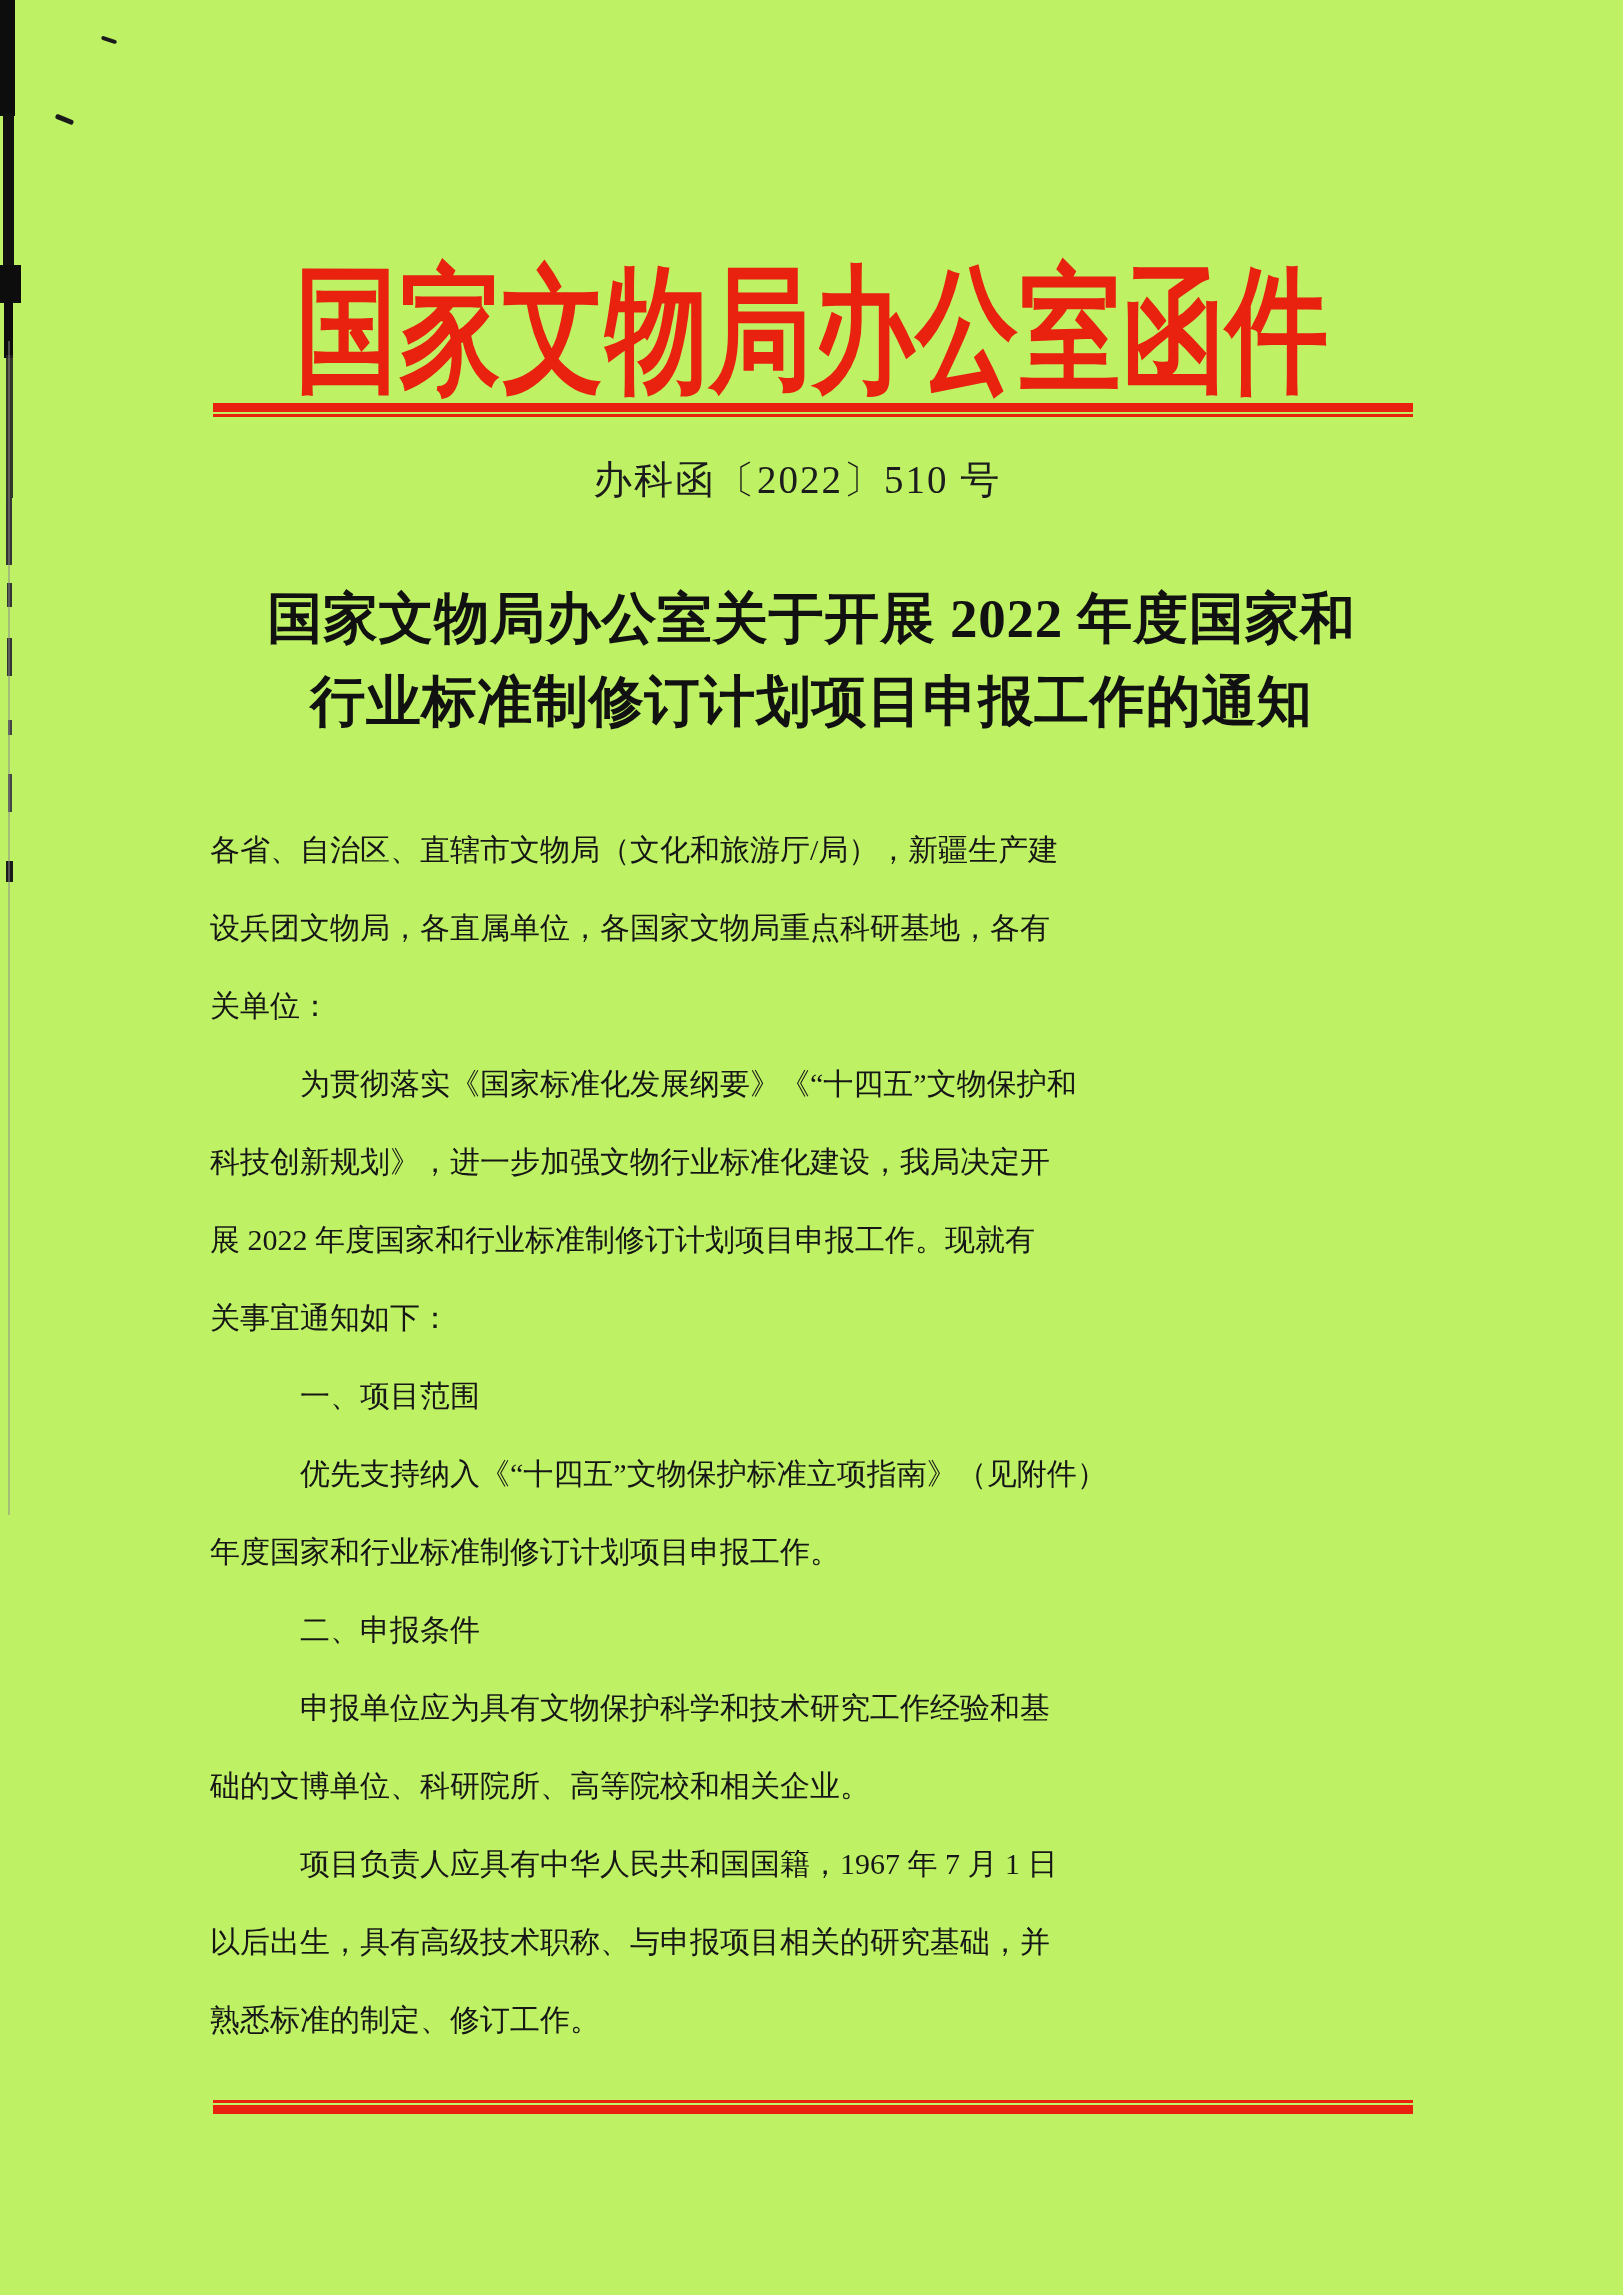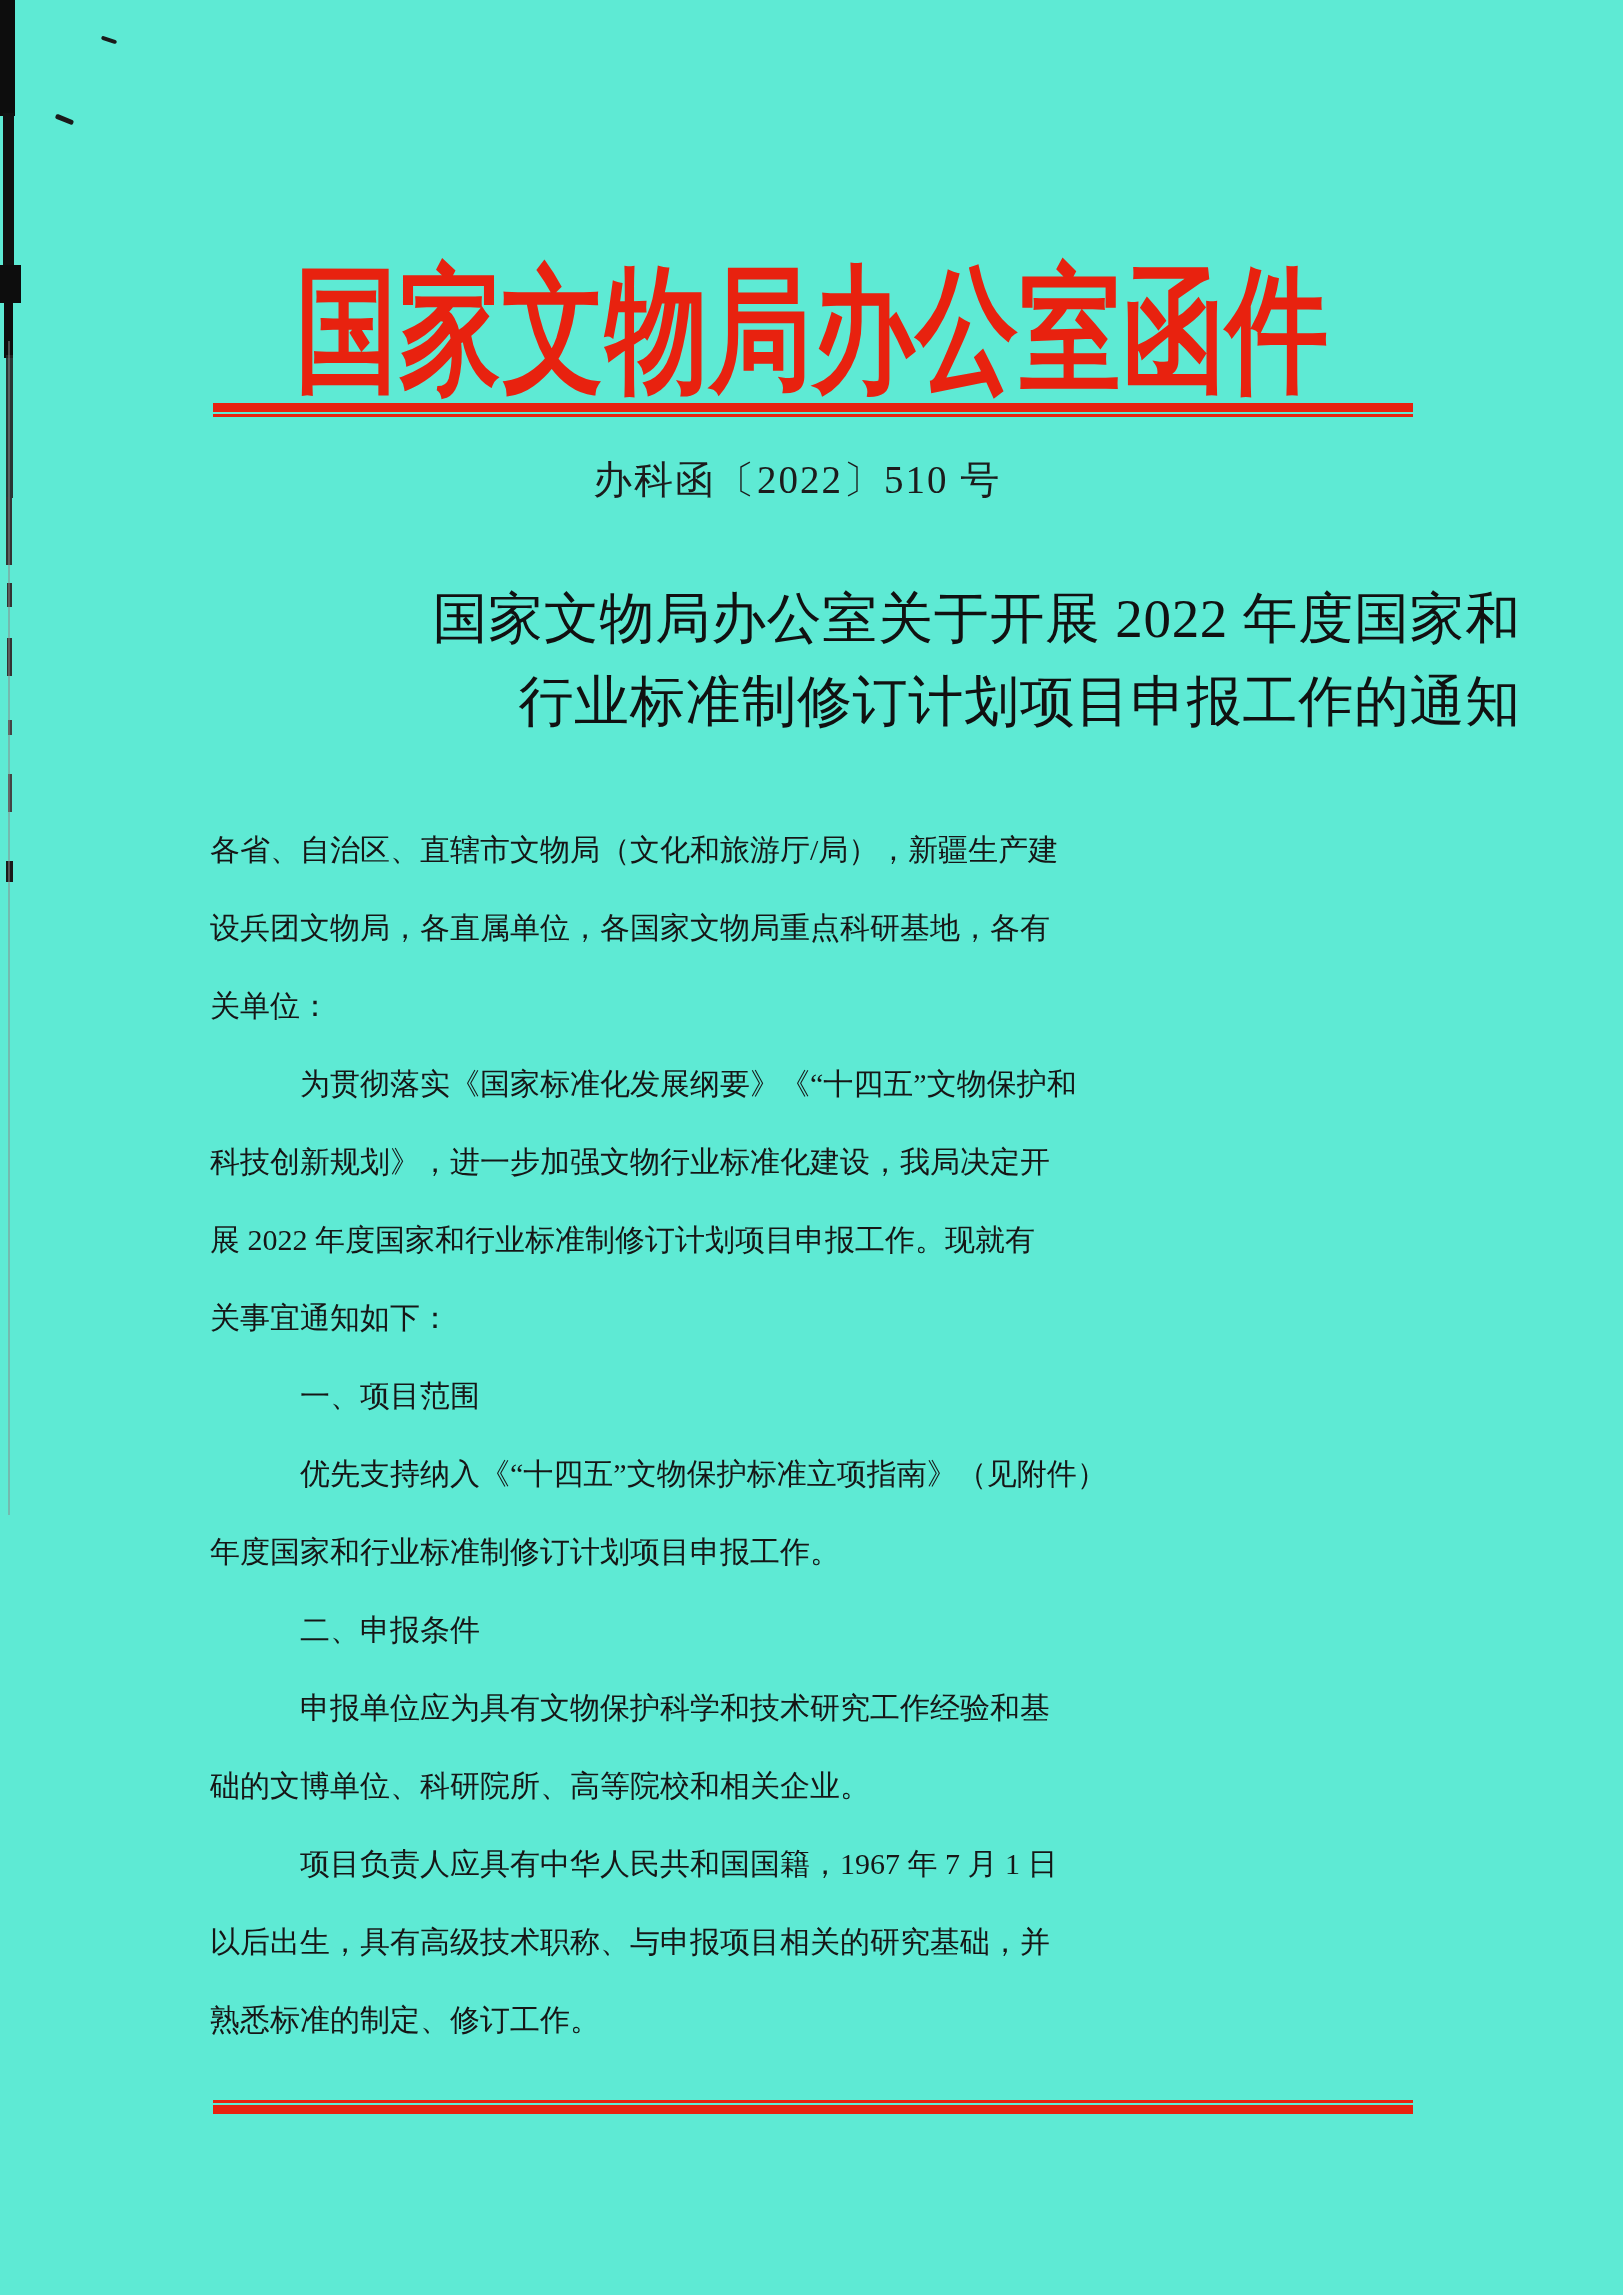--- a/index.html
+++ b/index.html
@@ -39,24 +39,24 @@
     top:453px;left:213px;width:1168px;
     text-align:center;
     font-size:39px;
     letter-spacing:2px;
     white-space:nowrap;
   }
   
   .doc-title{
     position:absolute;
     top:577px;left:102px;width:1419px;
-    text-align:right;
+    text-align:center;
     font-size:55px;
     line-height:83px;
-    font-weight:400;
+    font-weight:700;
     letter-spacing:0.7px;
     color:#111;
   }
   
   .body-text{
     position:absolute;
     top:811px;left:210px;width:1206px;
     font-size:30px;
     line-height:78px;
     color:#161616;
@@ -81,21 +81,21 @@
   .d4{left:7.5px;top:774px;width:4.8px;height:38px;background:#444;}
   .d5{left:6.1px;top:861px;width:6.8px;height:20.5px;background:#1a1a1a;}
   .hairline{left:8.2px;top:341px;width:2px;height:1174px;background:#8a8a8a;opacity:.5;}
   .tick{position:absolute;background:#1a1a1a;border-radius:2px;}
   .tick1{left:101px;top:38px;width:16.4px;height:4.1px;transform:rotate(18deg);}
   .tick2{left:55px;top:117px;width:19px;height:4.8px;transform:rotate(22deg);}
 </style>
 </head>
 <body>
 
-<div class="page" style="--red: #e8220f; background: #5eead4;">
+<div class="page" style="--red: #e8220f; background: #bef264;">
 
   <div class="artifact a1"></div>
   <div class="artifact a2"></div>
   <div class="artifact a3"></div>
   <div class="artifact a4"></div>
   <div class="artifact a5"></div>
   <div class="artifact a6"></div>
   <div class="artifact d1"></div>
   <div class="artifact d2"></div>
   <div class="artifact d3"></div>

